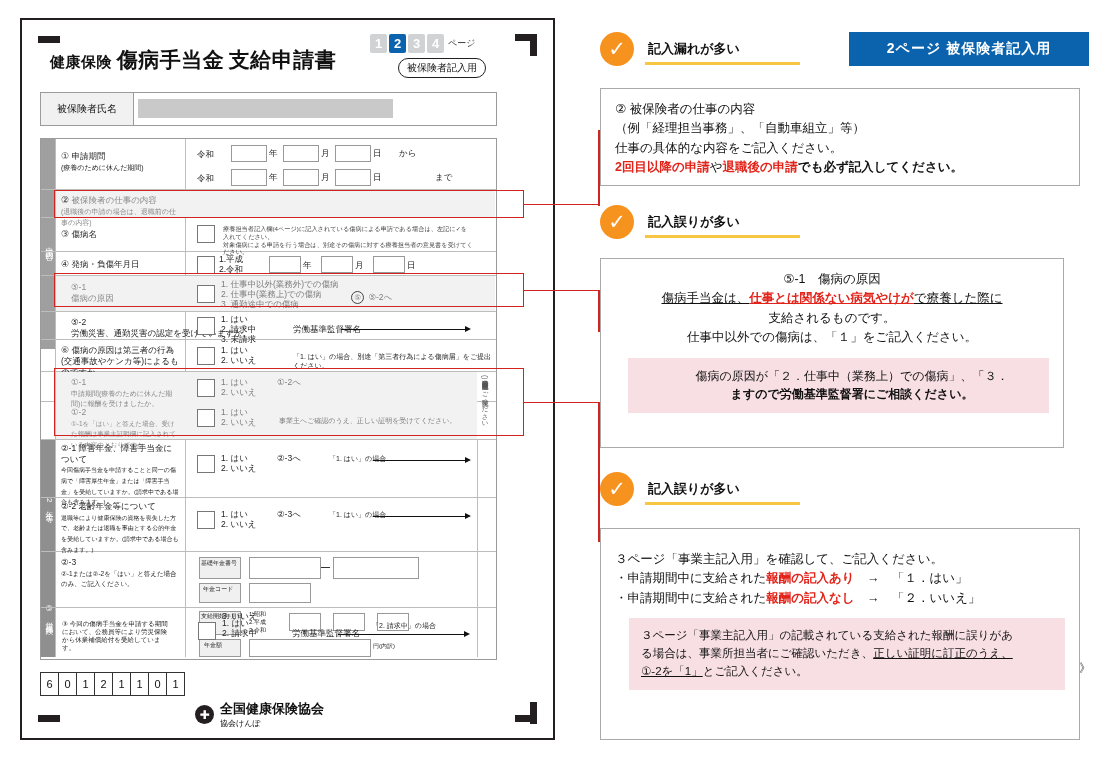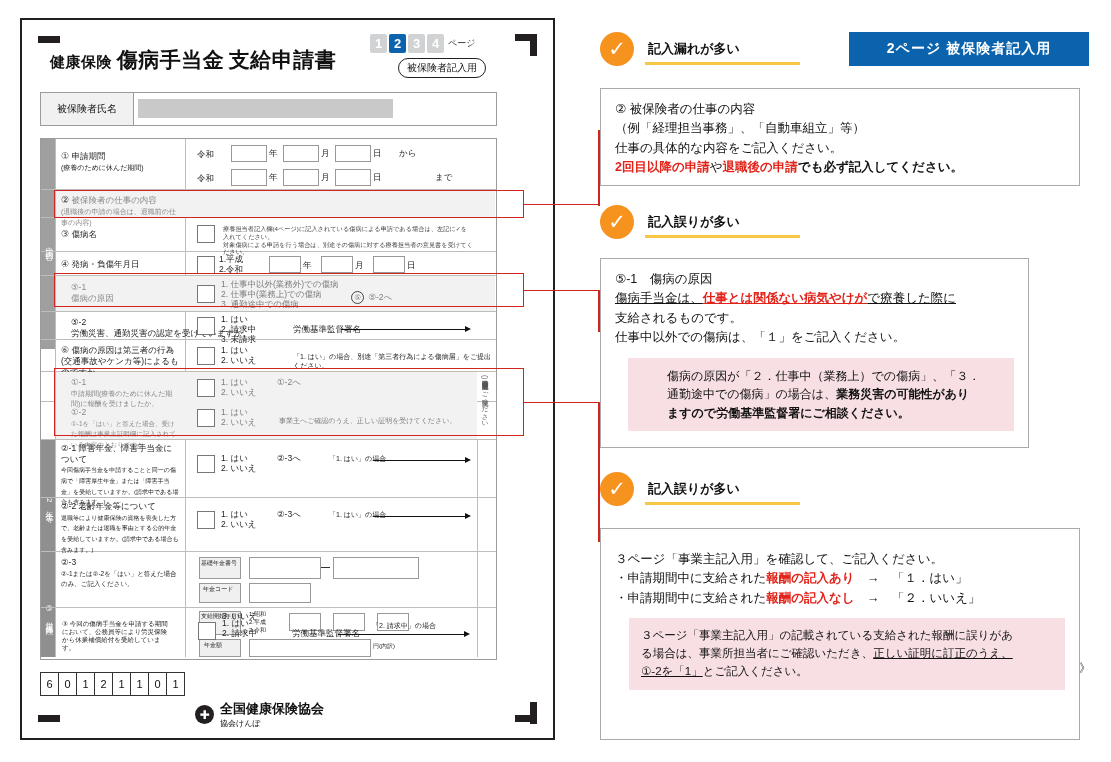--- a/index.html
+++ b/index.html
@@ -376,32 +376,29 @@
   <div>仕事の具体的な内容をご記入ください。</div>
   <div>
     <span class="red">2回目以降の申請</span><span>や</span><span class="red">退職後の申請</span><span style="font-weight:bold">でも必ず記入してください。</span>
   </div>
 </div>
 
 <div class="check-badge" style="left:600px;top:205px;">✓</div>
 <div class="badge-text" style="left:648px;top:213px;">記入誤りが多い</div>
 <div class="badge-underline" style="left:645px;top:235px;width:155px;"></div>
 
-<div class="callout" style="left:600px;top:258px;width:429px;height:190px;">
+<div class="callout" style="left:600px;top:258px;width:464px;height:190px;text-align:center;">
   <div>⑤-1　傷病の原因</div>
   <div>
     <span class="ul">傷病手当金は、</span><span class="red ul">仕事とは関係ない病気やけが</span><span class="ul">で療養した際に</span>
   </div>
   <div>支給されるものです。</div>
   <div>仕事中以外での傷病は、「１」をご記入ください。</div>
   <div class="pinkbox" style="margin-left:13px;padding-left:39px;">
     <div>傷病の原因が「２．仕事中（業務上）での傷病」、「３．</div>
-    <div>
-      <span>通勤途中での傷病」の場合は、</span><span class="bold">業務災害の可能性があり</span>
-    </div>
     <div class="bold">ますので労働基準監督署にご相談ください。</div>
   </div>
 </div>
 
 <div class="check-badge" style="left:600px;top:472px;">✓</div>
 <div class="badge-text" style="left:648px;top:480px;">記入誤りが多い</div>
 <div class="badge-underline" style="left:645px;top:502px;width:155px;"></div>
 
 <div class="callout" style="left:600px;top:528px;width:480px;height:212px;">
   <div style="height:10px"></div>

